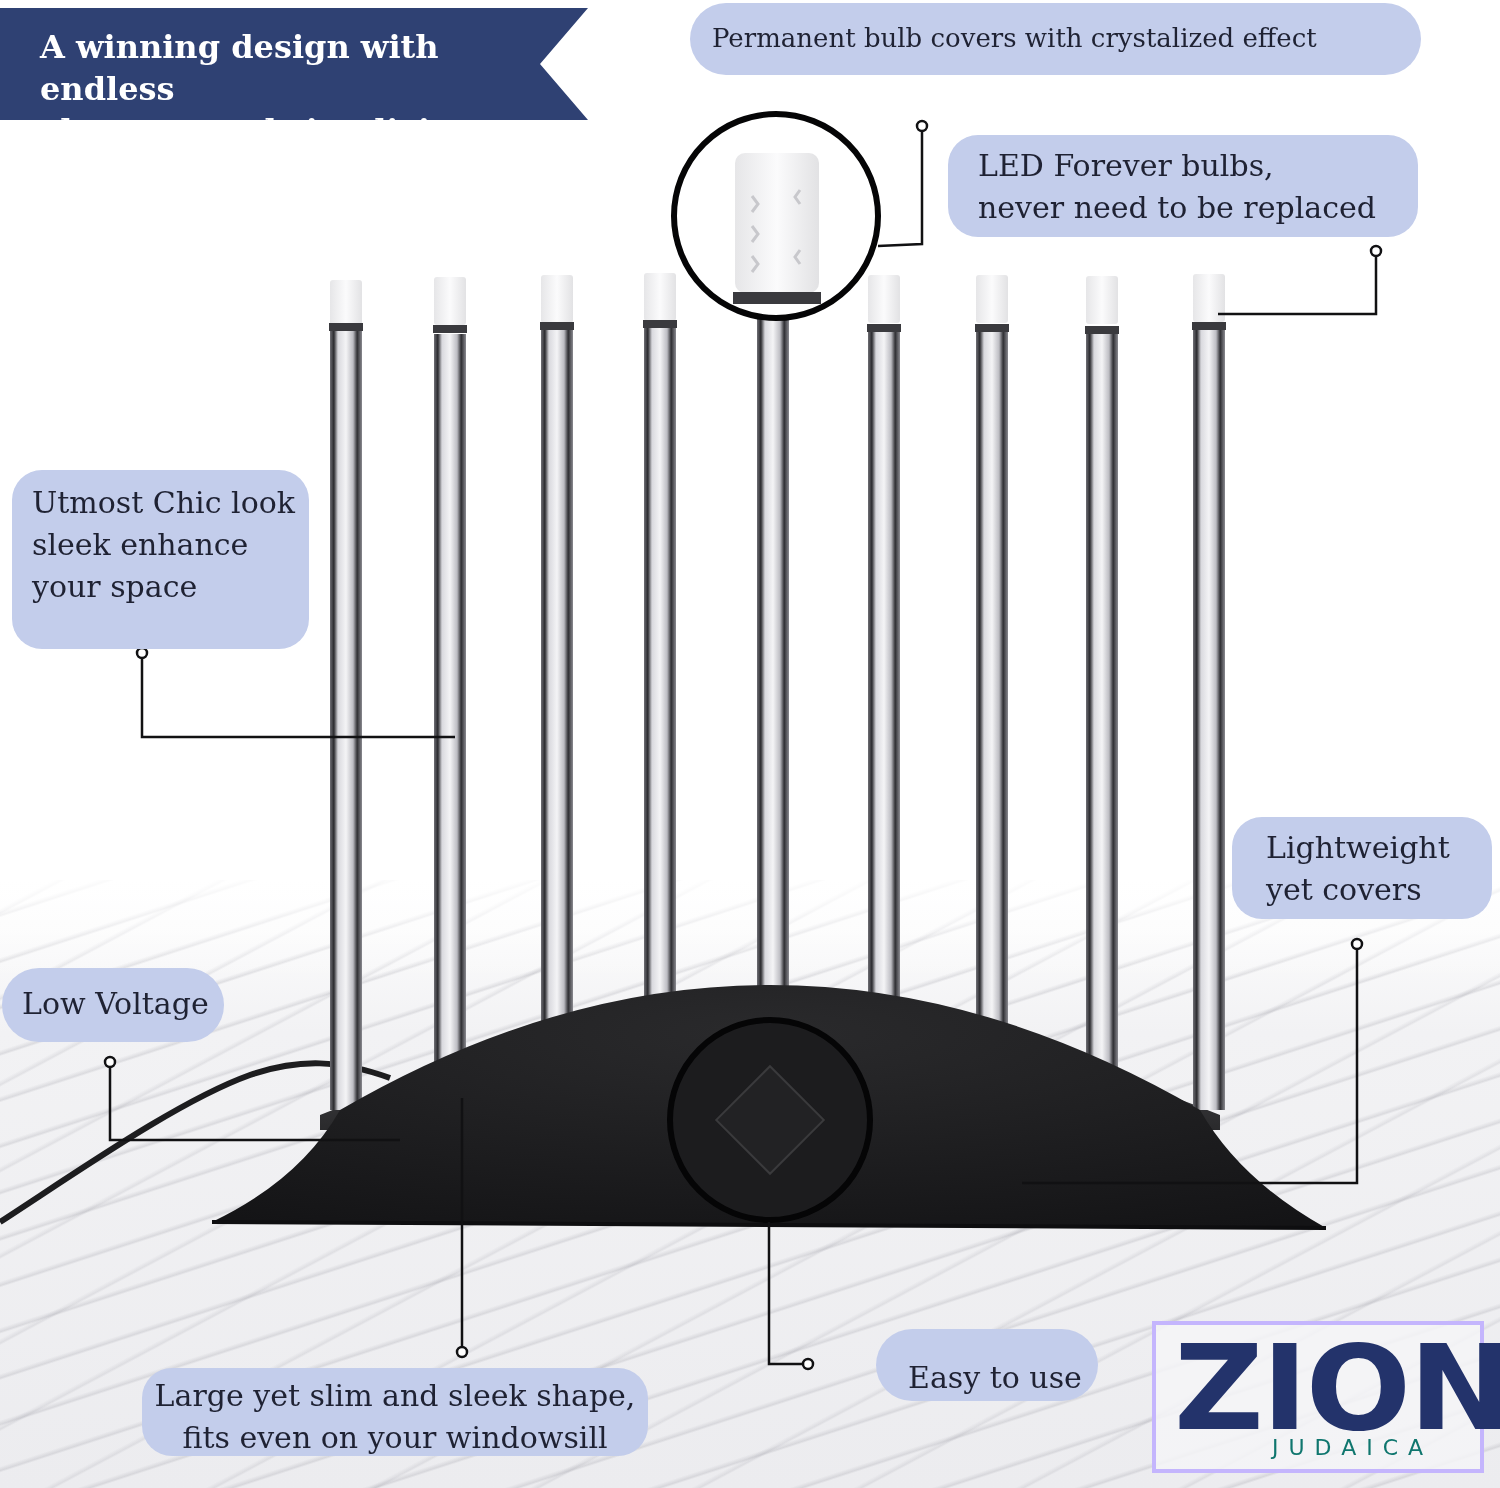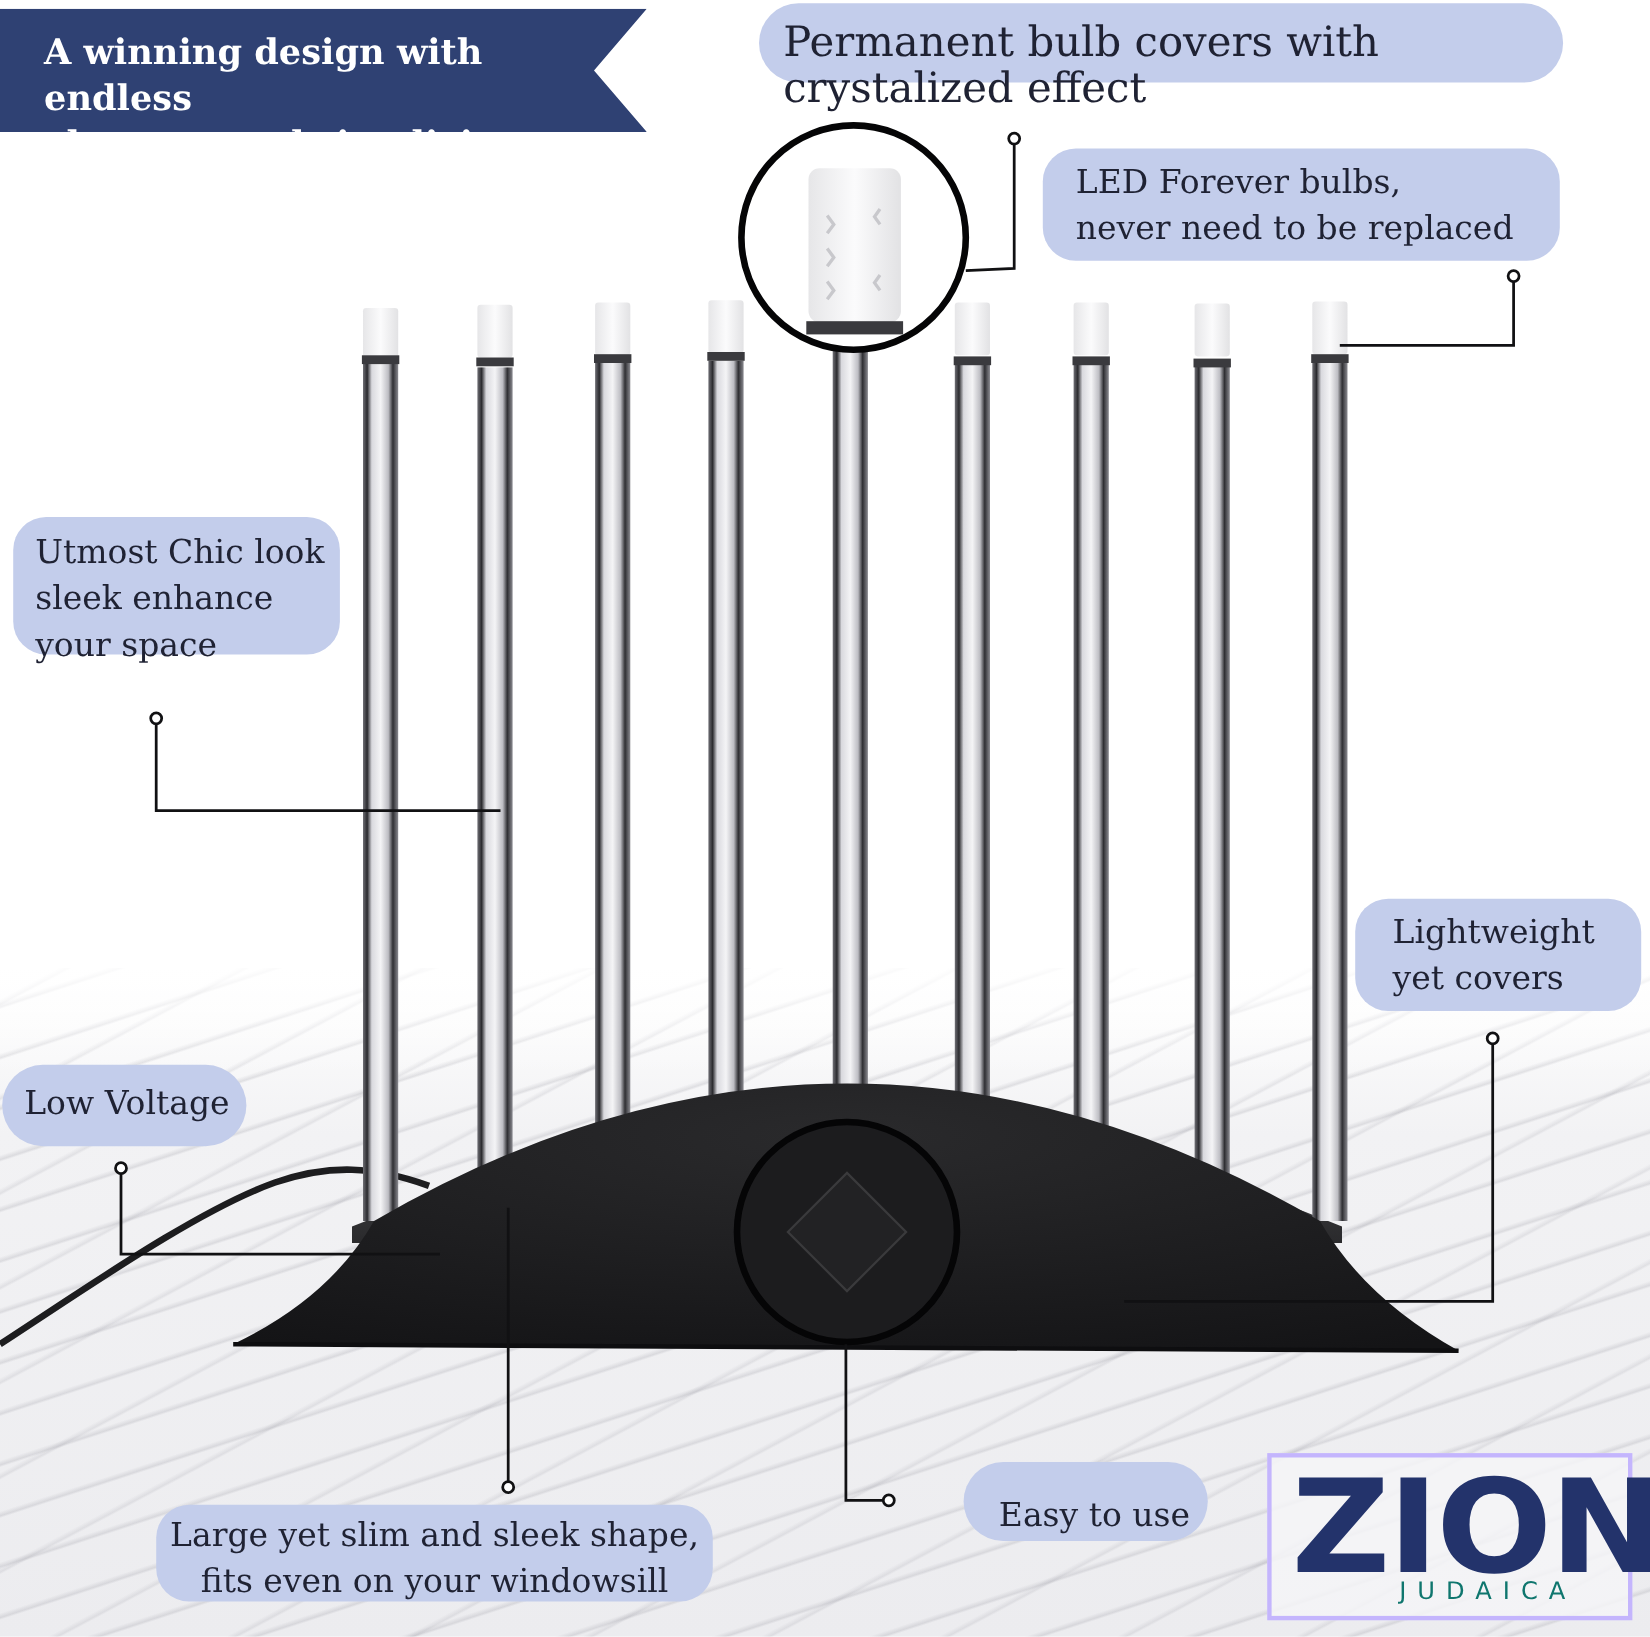--- a/index.html
+++ b/index.html
@@ -17,23 +17,23 @@
 
   .banner { position:absolute; left:0; top:8px; width:588px; height:112px; }
   .banner svg { position:absolute; left:0; top:0; }
   .banner-text { position:absolute; left:40px; top:18px; width:500px; color:#ffffff;
     font-size:32px; line-height:42px; font-weight:bold; }
 
   .callout { position:absolute; background:#c3cdeb; border-radius:30px; color:#1f2233;
     font-size:30px; line-height:42px; box-sizing:border-box; }
   .callout span { display:block; }
 
-  .c-perm { left:690px; top:3px; width:731px; height:72px; border-radius:36px; padding:14px 0 16px 22px; font-size:38px; }
+  .c-perm { left:690px; top:3px; width:731px; height:72px; border-radius:36px; padding:14px 0 16px 22px; font-size:26px; }
   .c-led  { left:948px; top:135px; width:470px; height:102px; padding:10px 0 0 30px; }
-  .c-chic { left:12px; top:470px; width:297px; height:125px; padding:12px 0 0 20px; }
+  .c-chic { left:12px; top:470px; width:297px; height:179px; padding:12px 0 0 20px; }
   .c-low  { left:2px; top:968px; width:222px; height:74px; border-radius:37px; padding:15px 0 0 20px; }
   .c-light{ left:1232px; top:817px; width:260px; height:102px; padding:10px 0 0 34px; }
   .c-large{ left:142px; top:1368px; width:506px; height:88px; padding:7px 0 0 0; text-align:center; }
   .c-easy { left:876px; top:1329px; width:222px; height:72px; border-radius:36px; padding:28px 0 0 32px; }
 
   .logo { position:absolute; left:1152px; top:1321px; width:332px; height:152px;
     border:4px solid #c4b5fd; box-sizing:border-box; background:rgba(245,245,247,0.85); }
   .logo-main { position:absolute; left:18px; top:4px; font-family:"DejaVu Sans", sans-serif;
     font-weight:bold; font-size:118px; line-height:118px; color:#23336b; letter-spacing:-2px; transform:scaleX(1.05); transform-origin:left; }
   .logo-sub { position:absolute; left:116px; top:110px; font-family:"DejaVu Sans", sans-serif;

